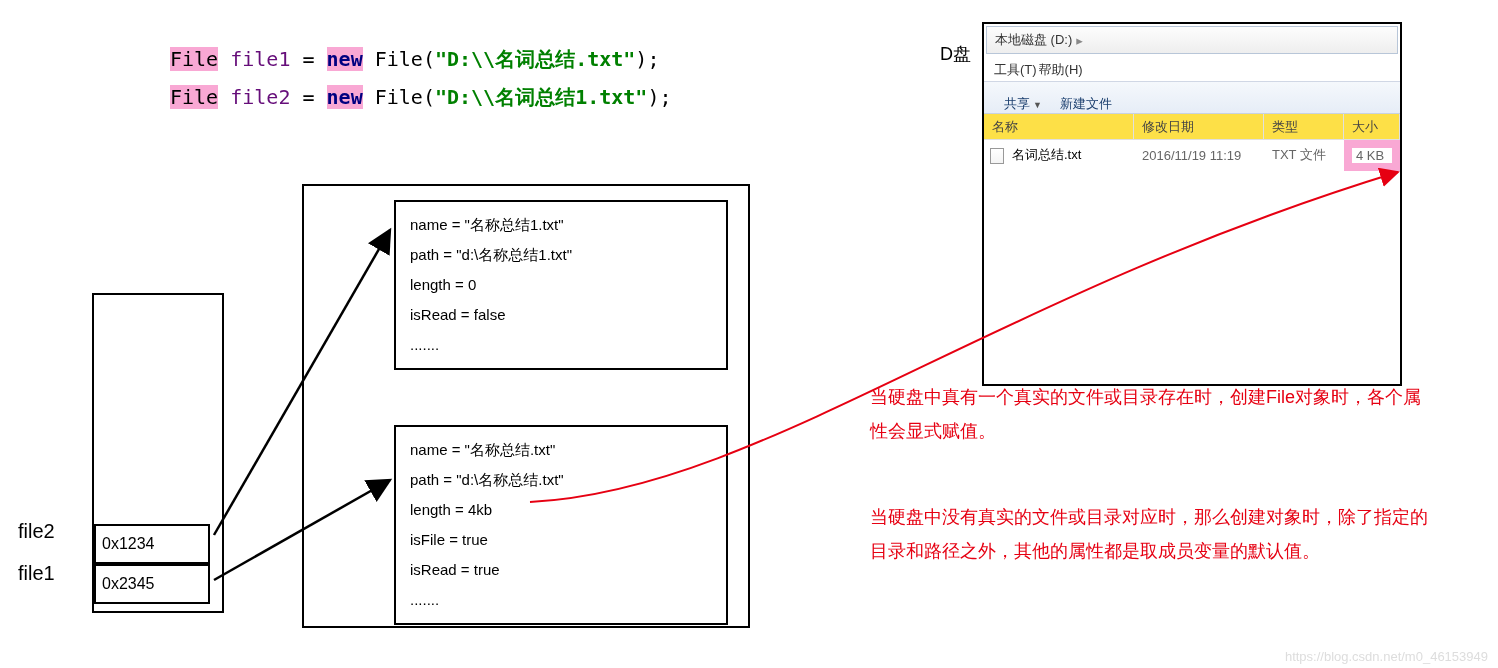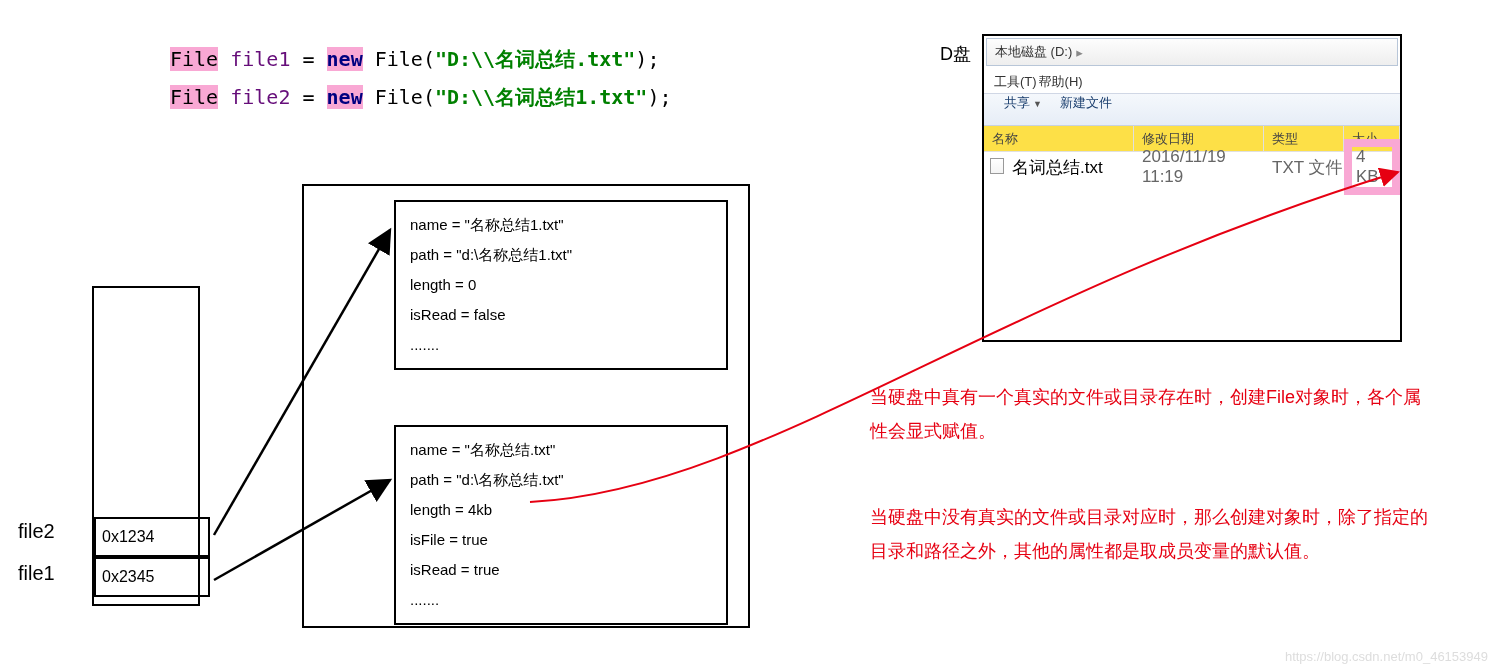--- a/index.html
+++ b/index.html
@@ -3,44 +3,44 @@
 <meta charset="utf-8">
 <style>
   *{box-sizing:border-box;margin:0;padding:0}
   body{font-family:"Microsoft YaHei",Arial,sans-serif;font-size:14px;width:1498px;height:668px;position:relative;background:#fff;color:#000}
   .code-block{position:absolute;left:170px;top:40px;font-family:Consolas,monospace;font-size:20px;line-height:1.9}
   .code-block .kw{color:#000080;font-weight:bold}
   .code-block .type{color:#000}
   .code-block .var{color:#660e7a}
   .code-block .str{color:#008000;font-weight:bold}
   .code-block .hl{background:#f9a8d4}
-  .stack{position:absolute;left:92px;top:286px;width:108px;height:320px;border:2px solid #000}
+  .stack{position:absolute;left:92px;top:293px;width:132px;height:320px;border:2px solid #000}
   .stack-cell{position:absolute;left:0;width:116px;height:40px;border:2px solid #000;display:flex;align-items:center;padding-left:6px;font-family:Arial;font-size:16px}
   .cell-top{top:229px}
   .cell-bot{top:269px}
   .lbl{position:absolute;font-size:20px;font-family:Arial}
   .lbl-file2{left:18px;top:520px}
   .lbl-file1{left:18px;top:562px}
   .heap{position:absolute;left:302px;top:184px;width:448px;height:444px;border:2px solid #000}
   .obj-box{position:absolute;left:394px;width:334px;border:2px solid #000;font-family:Arial;font-size:15px;line-height:2;padding:8px 14px}
   .obj1{top:200px}
   .obj2{top:425px}
-  .explorer{position:absolute;left:982px;top:34px;width:420px;height:308px;border:2px solid #000}
+  .explorer{position:absolute;left:982px;top:22px;width:420px;height:364px;border:2px solid #000}
   .exp-path{position:absolute;left:0;top:0;right:0;height:28px;background:linear-gradient(#fdfdfd,#eee);border:1px solid #b8c6d8;margin:2px;display:flex;align-items:center;padding-left:8px;font-size:13px;color:#333}
   .exp-path .arrow{margin:0 4px;color:#888}
   .exp-menu{position:absolute;left:0;top:34px;right:0;height:24px;border-bottom:1px solid #d0d7e5;display:flex;gap:2px;padding-left:10px;font-size:13px;color:#333;align-items:center}
-  .exp-toolbar{position:absolute;left:0;top:58px;right:0;height:32px;background:linear-gradient(#f5f8fc,#e6edf7);border-bottom:1px solid #c8d2e0;display:flex;align-items:flex-start;gap:18px;padding-left:20px;font-size:13px;color:#1a3e6e}
+  .exp-toolbar{position:absolute;left:0;top:58px;right:0;height:32px;background:linear-gradient(#f5f8fc,#e6edf7);border-bottom:1px solid #c8d2e0;display:flex;align-items:flex-end;gap:18px;padding-left:20px;font-size:13px;color:#1a3e6e}
   .drop{font-size:9px;margin-left:3px;color:#555}
   .exp-cols{position:absolute;left:0;top:90px;right:0;height:26px;display:flex;font-size:13px;color:#444;background:#fde047}
   .exp-cols div{border-right:1px solid #e0e0e0;border-bottom:1px solid #e0e0e0;padding:4px 8px}
   .col-name{width:150px}
   .col-date{width:130px}
   .col-type{width:80px}
   .col-size{flex:1}
-  .exp-row{position:absolute;left:0;top:118px;right:0;height:26px;display:flex;font-size:17px;align-items:center}
+  .exp-row{position:absolute;left:0;top:118px;right:0;height:26px;display:flex;font-size:13px;align-items:center}
   .exp-row .c1{width:150px;padding-left:28px;position:relative;color:#000}
   .exp-row .c2{width:130px;padding-left:8px;color:#666}
   .exp-row .c3{width:80px;padding-left:8px;color:#666}
   .exp-row .c4{flex:1;padding-left:8px;color:#666}
   .file-ico{position:absolute;left:6px;top:2px;width:14px;height:16px;border:1px solid #999;background:linear-gradient(#fff,#f4f4f4)}
   .red-box{border:8px solid #f9a8d4}
   .dlabel{position:absolute;left:940px;top:42px;font-size:18px}
   .note{position:absolute;left:870px;font-size:18px;line-height:1.9;color:#e60012;width:560px}
   .note1{top:380px}
   .note2{top:500px}

